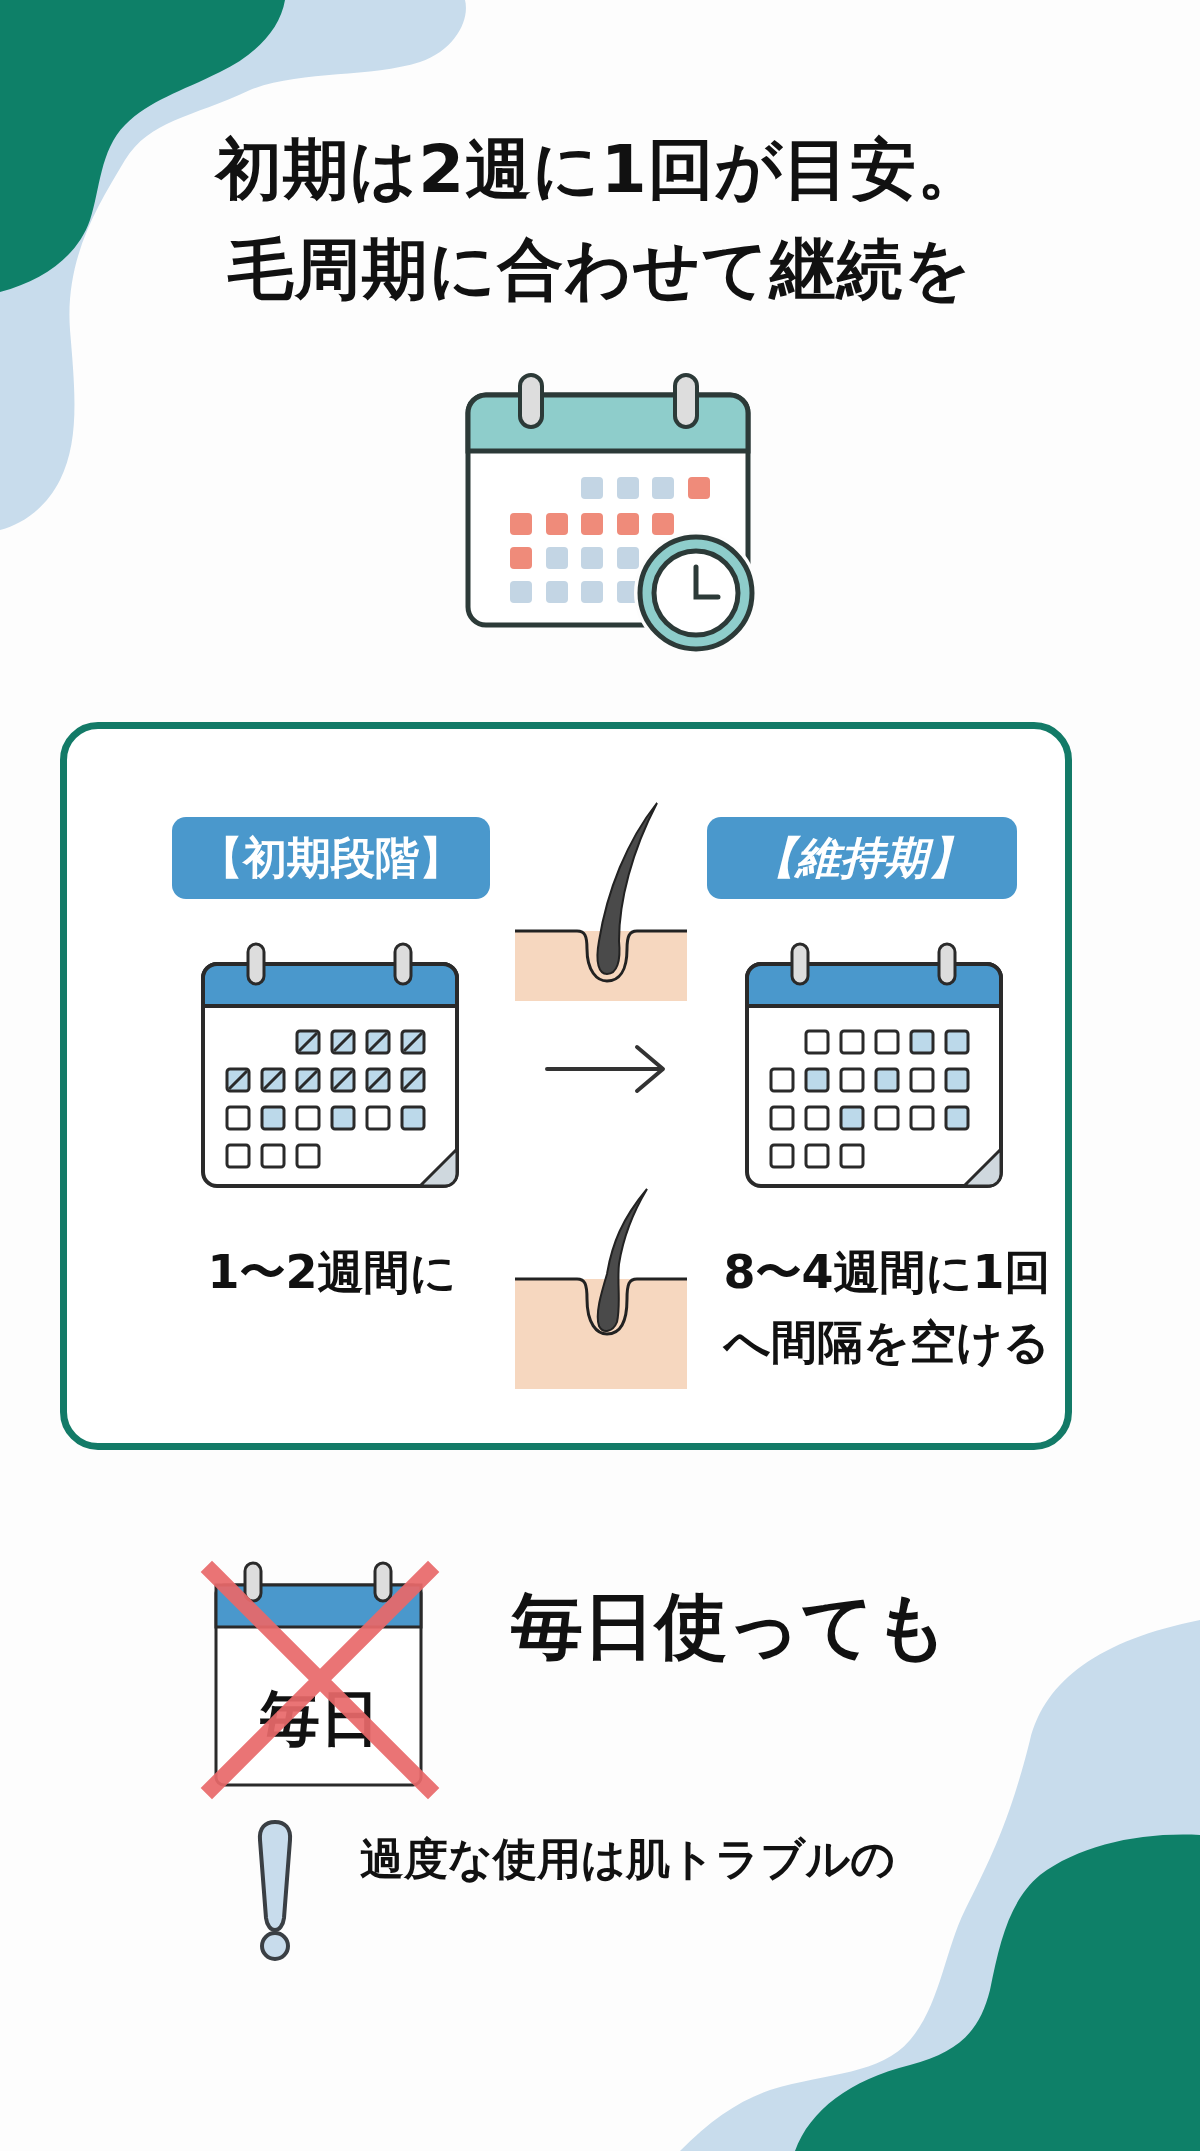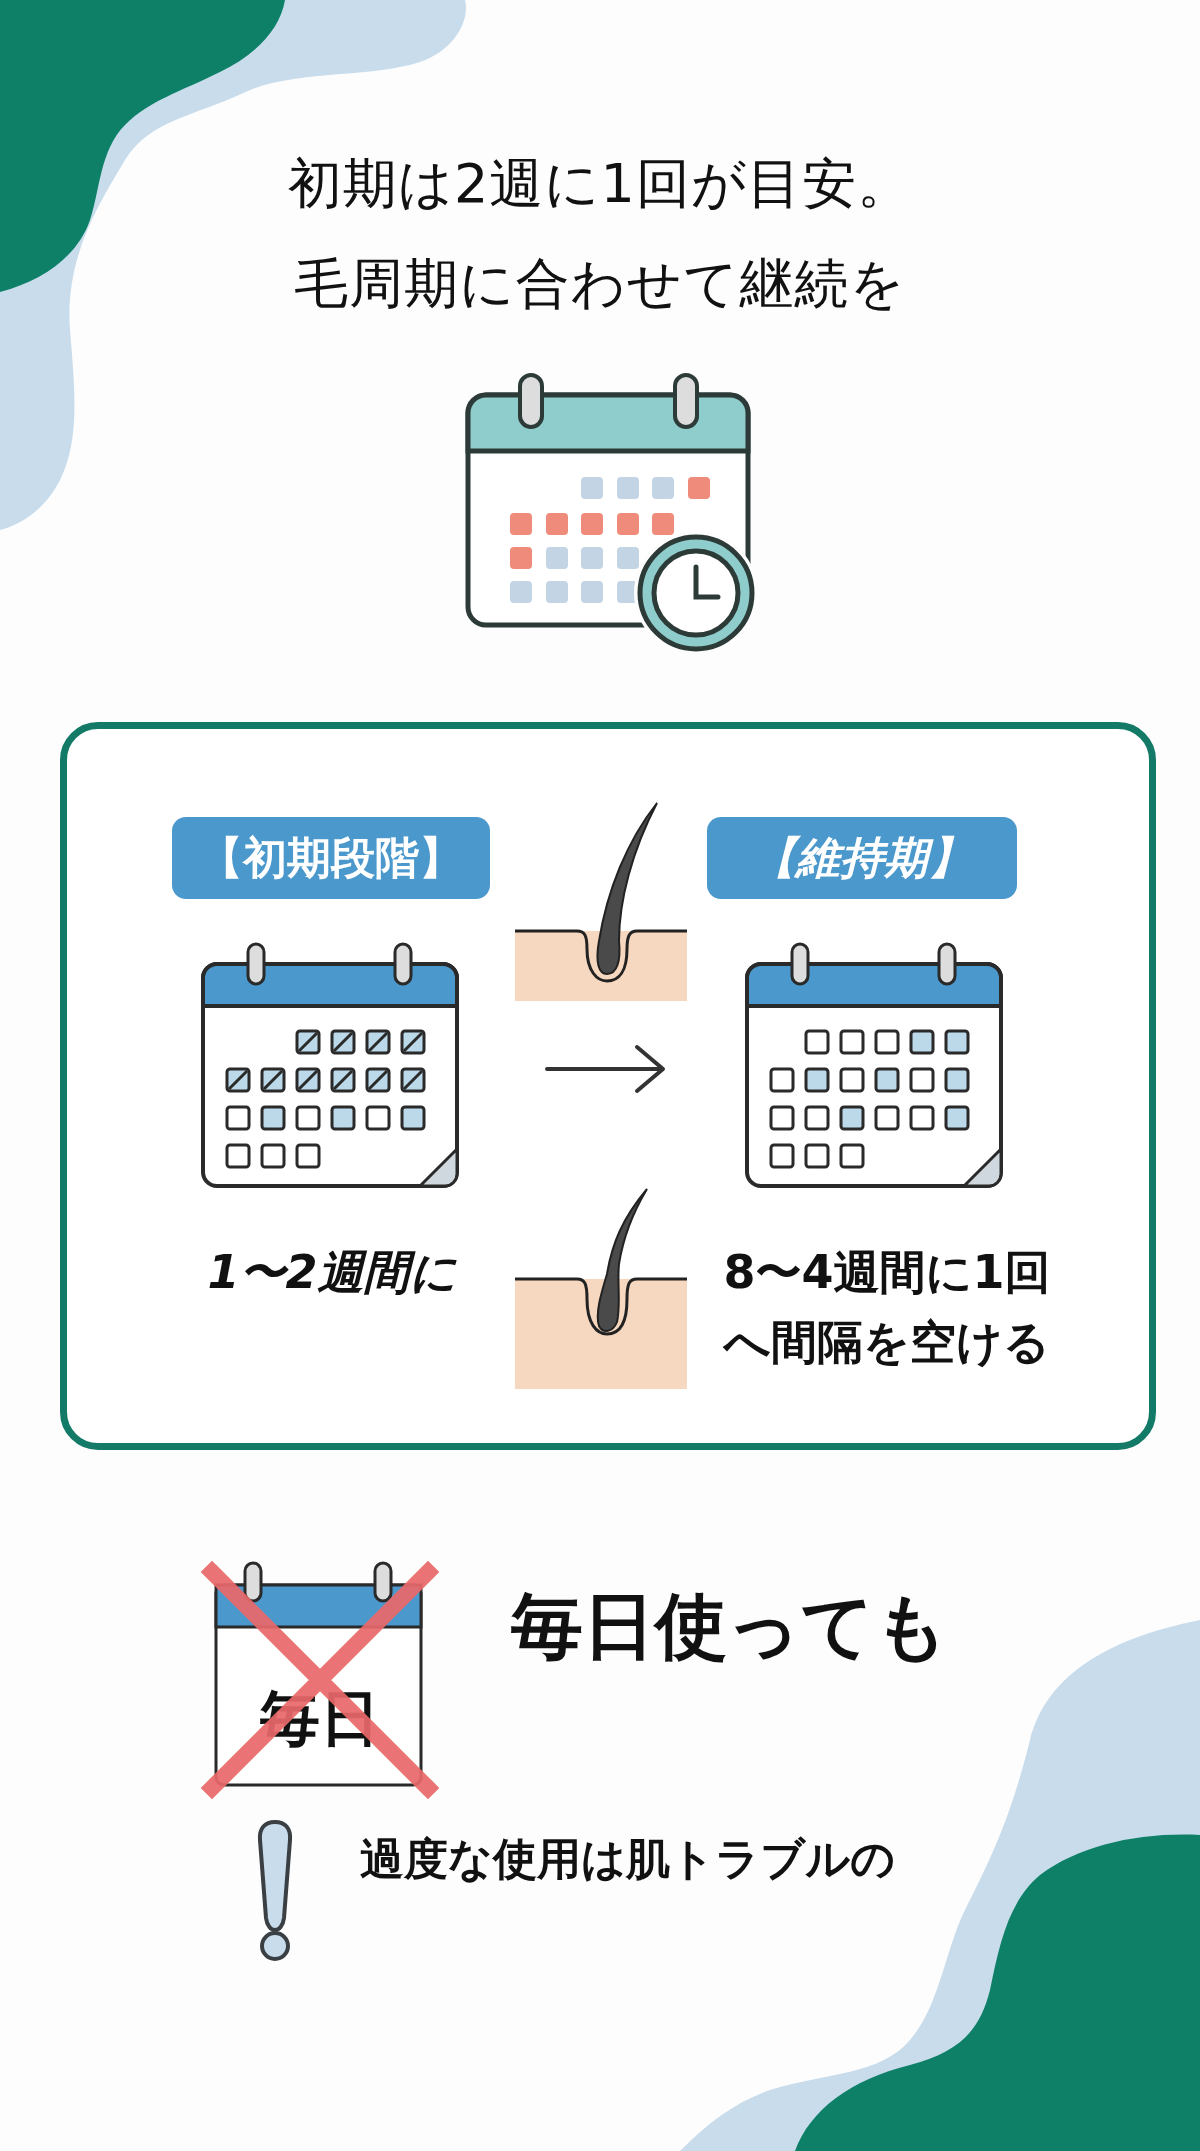--- a/index.html
+++ b/index.html
@@ -1,29 +1,29 @@
 <!DOCTYPE html>
 <html><head>
   <meta charset="utf-8">
   <style>
     * { box-sizing: border-box; margin: 0; padding: 0; }
     html, body { width: 1200px; height: 2151px; background: #fdfdfd; overflow: hidden; }
     body { position: relative; font-family: "DejaVu Sans", "Liberation Sans", sans-serif; color: #111; }
 
     .blob { position: absolute; }
     .title {
-      position: absolute; left: 0; width: 1200px; top: 134px;
-      text-align: center; font-weight: normal; font-size: 54px; line-height: 100px; letter-spacing: 1px;
+      position: absolute; left: 0; width: 1200px; top: 120px;
+      text-align: center; font-weight: bold; font-size: 66px; line-height: 100px; letter-spacing: 1px;
     }
     .title div { white-space: nowrap; }
 
     .hero-cal { position: absolute; left: 430px; top: 365px; width: 340px; height: 300px; }
 
     .panel {
-      position: absolute; left: 60px; top: 722px; width: 1096px; height: 728px;
+      position: absolute; left: 60px; top: 722px; width: 1012px; height: 728px;
       border: 7px solid #137a67; border-radius: 38px; background: #fff;
     }
     .badge {
       position: absolute; height: 82px; border-radius: 14px; background: #4a98cc;
       color: #fff; font-weight: bold; font-size: 44px; line-height: 82px; text-align: center;
       white-space: nowrap;
     }
     .badge-left { left: 105px; top: 88px; width: 318px; }
     .badge-right { left: 640px; top: 88px; width: 310px; font-style: italic; }
 
@@ -33,21 +33,21 @@
 
     .hair { position: absolute; width: 180px; }
     .hair-top { left: 440px; top: 62px; height: 215px; }
     .hair-bottom { left: 440px; top: 455px; height: 215px; }
 
     .arrow { position: absolute; left: 470px; top: 310px; width: 140px; height: 60px; }
 
     .caption {
       position: absolute; font-weight: bold; font-size: 46px; line-height: 70px; text-align: center; white-space: nowrap;
     }
-    .caption-left { left: 80px; width: 370px; top: 508px; font-style: italic; }
+    .caption-left { left: 80px; width: 370px; top: 508px; }
     .caption-right { left: 630px; width: 380px; top: 508px; }
 
     .nodaily-cal { position: absolute; left: 200px; top: 1560px; width: 240px; height: 240px; }
     .nodaily-text {
       position: absolute; left: 470px; top: 1570px; font-weight: bold; font-size: 72px; line-height: 112px; white-space: nowrap; margin-left: 41px;
     }
     .warn-icon { position: absolute; left: 253px; top: 1818px; width: 44px; height: 146px; }
     .warn-text {
       position: absolute; left: 360px; top: 1820px; font-weight: bold; font-size: 44px; line-height: 78px; white-space: nowrap; text-align: center;
     }

